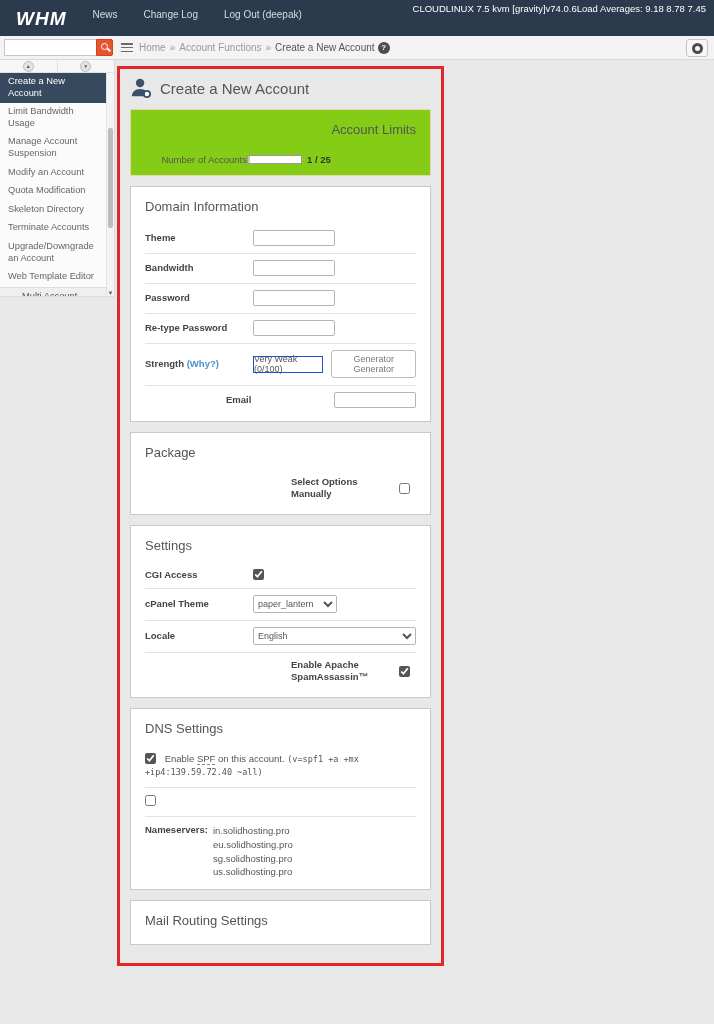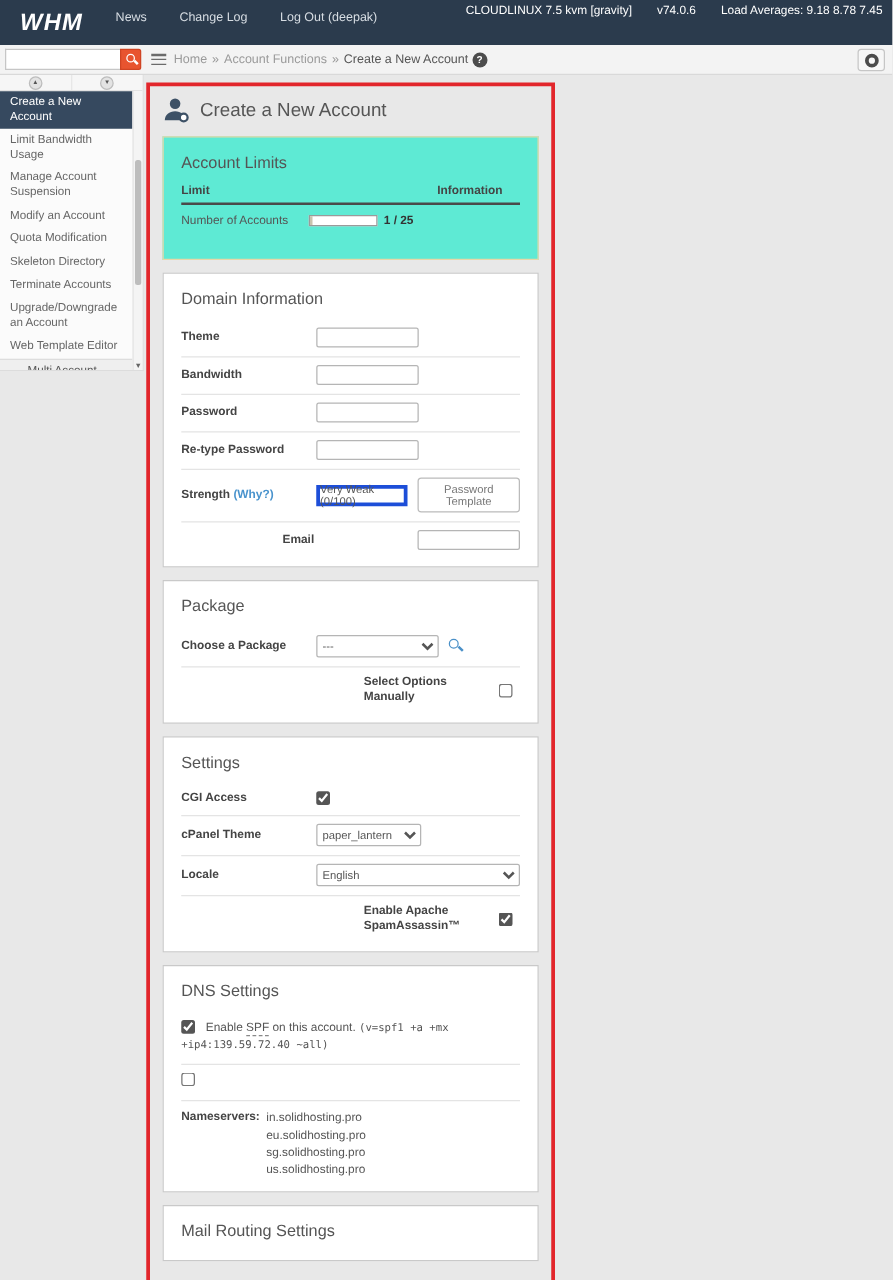--- a/index.html
+++ b/index.html
@@ -3,21 +3,21 @@
 <meta charset="utf-8">
 <style>
   * { margin:0; padding:0; box-sizing:border-box; }
   html,body { width:714px; height:1024px; }
   body {
     font-family:"Liberation Sans","DejaVu Sans",sans-serif;
     font-size:10px; color:#555; background:#e8e8e8; overflow:hidden;
   }
   
   .top-header { position:relative; height:36px; background:#2b3b4d; }
-  .server-info { position:absolute; top:3px; right:8px; color:#fff; font-size:9.5px; display:flex; gap:20px;justify-content:space-between; }
+  .server-info { position:absolute; top:3px; right:8px; color:#fff; font-size:9.5px; display:flex; gap:0;justify-content:space-between; }
   .header-row { display:flex; padding:9px 0 0 16px; }
   .whm-logo { color:#fff; font-size:19px; font-weight:bold; font-style:italic; letter-spacing:1px; line-height:1; margin-right:26px; }
   .top-nav { display:flex; gap:26px; }
   .top-nav a { color:#d7dde3; font-size:10px; text-decoration:none; }
   
   .crumb-bar { height:24px; background:#f3f3f3; border-bottom:1px solid #d9d9d9; display:flex; align-items:center; position:relative; }
   .search-wrap { display:flex; margin-left:4px; }
   .search-input { width:92px; height:17px; border:1px solid #c6c6c6; border-right:none; background:#fff; font-size:9px; padding:0 4px; color:#555; outline:none; }
   .search-btn { width:17px; height:17px; background:#e8542f; border:1px solid #d04423; border-radius:0 2px 2px 0; position:relative; cursor:pointer; }
   .search-btn .mag { position:absolute; left:4px; top:3px; width:7px; height:7px; border:1.5px solid #fff; border-radius:50%; }
@@ -47,35 +47,35 @@
   .side-scrolltrack { position:absolute; top:13px; right:0; bottom:0; width:8px; background:#f4f4f4; border-left:1px solid #e3e3e3; }
   .side-thumb { position:absolute; top:55px; left:1px; width:5px; height:100px; background:#bdbdbd; border-radius:2px; }
   .side-downarrow { position:absolute; bottom:0; left:0; width:100%; text-align:center; font-size:6px; color:#666; }
   
   .content { flex:1; padding:6px 0 0 2px; }
   .red-box { width:327px; border:3px solid #e2262b; padding-bottom:8px; }
   .page-title-row { display:flex; align-items:center; margin:8px 10px 10px; }
   .page-title-row svg { margin-right:8px; }
   .page-title { font-size:15px; color:#555; font-weight:normal; }
   .panel { margin:0 10px 10px; border:1px solid #c9c9c9; background:#fff; padding:10px 14px 6px; }
-  .panel.cream { background:#5eead4; border-color:#e7d7a8; padding-bottom:25px; }
+  .panel.cream { background:#84cc16; border-color:#e7d7a8; padding-bottom:10px;text-align:right; }
   .panel h2 { font-size:13px; color:#555; font-weight:normal; margin:2px 0 10px; }
   .limits-head { display:flex; font-weight:bold; font-size:9.5px; color:#444; padding-bottom:4px; border-bottom:2px solid #4a4a4a; }
   .limits-head .col-info { margin-left:auto; margin-right:14px; }
   .limits-row { display:flex; align-items:center; padding-top:7px; font-size:9.5px; }
   .limits-row .lbl { flex:0 0 102px; }
   .progress-track { width:55px; height:9px; background:#fff; border:1px solid #9a9a9a; margin-right:5px; }
   .progress-fill { height:100%; background:#c9c4ae; }
   .limits-row .val { font-weight:bold; color:#333; }
   .frow { display:flex; align-items:center; padding:6px 0 7px; border-bottom:1px solid #e4e4e4; }
   .frow:last-child { border-bottom:none;justify-content:flex-end; }
   .frow .flabel { flex:0 0 108px; font-weight:bold; font-size:9.5px; color:#444; line-height:1.3; padding-right:6px; }
   .txt-input { width:82px; height:16px; border:1px solid #b5b5b5; border-radius:2px; background:#fff; font-size:9px; padding:0 3px; color:#333; }
   .link { color:#4993cd; text-decoration:none; }
-  .strength-box { width:88px; height:17px; border:3px solid #1d4ed8; font-size:9px; color:#555; display:inline-flex; align-items:center; justify-content:center; margin-right:8px; }
+  .strength-box { width:88px; height:17px; border:1px solid #1d4ed8; font-size:9px; color:#555; display:inline-flex; align-items:center; justify-content:center; margin-right:8px; }
   .gen-btn { border:1px solid #bbb; background:#fff; border-radius:3px; color:#777; font-size:9px; padding:3px 8px; cursor:pointer; }
   select { font-size:9px; color:#555; height:18px; border:1px solid #b5b5b5; border-radius:2px; background:#fff; }
   .sel-package { width:98px; margin-right:8px; }
   .sel-theme { width:84px; }
   .sel-locale { flex:1; }
   .mag-blue { position:relative; width:12px; height:12px; display:inline-block; }
   .mag-blue .lens { position:absolute; left:0; top:0; width:8px; height:8px; border:1.5px solid #4a90c8; border-radius:50%; }
   .mag-blue .handle { position:absolute; left:7px; top:7px; width:5px; height:2px; background:#4a90c8; transform:rotate(45deg); }
   input[type=checkbox], input[type=radio] { width:11px; height:11px; margin:0 6px 0 0; accent-color:#555; }
   .dnsrow { display:block; padding:6px 0 8px; border-bottom:1px solid #e4e4e4; font-size:9.5px; color:#555; line-height:1.45; }
@@ -178,24 +178,20 @@
         <svg width="22" height="22" viewBox="0 0 24 24">
           <circle cx="11" cy="6.5" r="4.6" fill="#3d5166"></circle>
           <path d="M2 21c0-5 4-8 9-8s9 3 9 8z" fill="#3d5166"></path>
           <circle cx="18.5" cy="18.5" r="3.4" fill="#fff" stroke="#3d5166" stroke-width="2"></circle>
         </svg>
         <h1 class="page-title">Create a New Account</h1>
       </div>
 
       <div class="panel cream">
         <h2>Account Limits</h2>
-        <div class="limits-head">
-          <span>Limit</span>
-          <span class="col-info">Information</span>
-        </div>
         <div class="limits-row">
           <span class="lbl">Number of Accounts</span>
           <span class="progress-track">
             <span class="progress-fill" style="display: block; width: 4%; height: 100%; background: rgb(201, 196, 174);"></span>
           </span>
           <span class="val">1 / 25</span>
         </div>
       </div>
 
       <div class="panel">
@@ -215,40 +211,30 @@
         <div class="frow">
           <span class="flabel">Re-type Password</span>
           <input class="txt-input" type="password" style="">
         </div>
         <div class="frow">
           <span class="flabel">
             <span>Strength</span>
             <a class="link" href="#">(Why?)</a>
           </span>
           <span class="strength-box">Very Weak (0/100)</span>
-          <button class="gen-btn">Password Template</button>
+          <button class="gen-btn">Generator Generator</button>
         </div>
         <div class="frow">
           <span class="flabel">Email</span>
           <input class="txt-input" style="">
         </div>
       </div>
 
       <div class="panel">
         <h2>Package</h2>
-        <div class="frow">
-          <span class="flabel">Choose a Package</span>
-          <select class="sel-package">
-            <option>---</option>
-          </select>
-          <span class="mag-blue">
-              <span class="lens"></span>
-              <span class="handle"></span>
-            </span>
-        </div>
         <div class="frow">
           <span class="flabel">Select Options Manually</span>
           <input type="checkbox" style="">
         </div>
       </div>
 
       <div class="panel">
         <h2>Settings</h2>
         <div class="frow">
           <span class="flabel">CGI Access</span>

